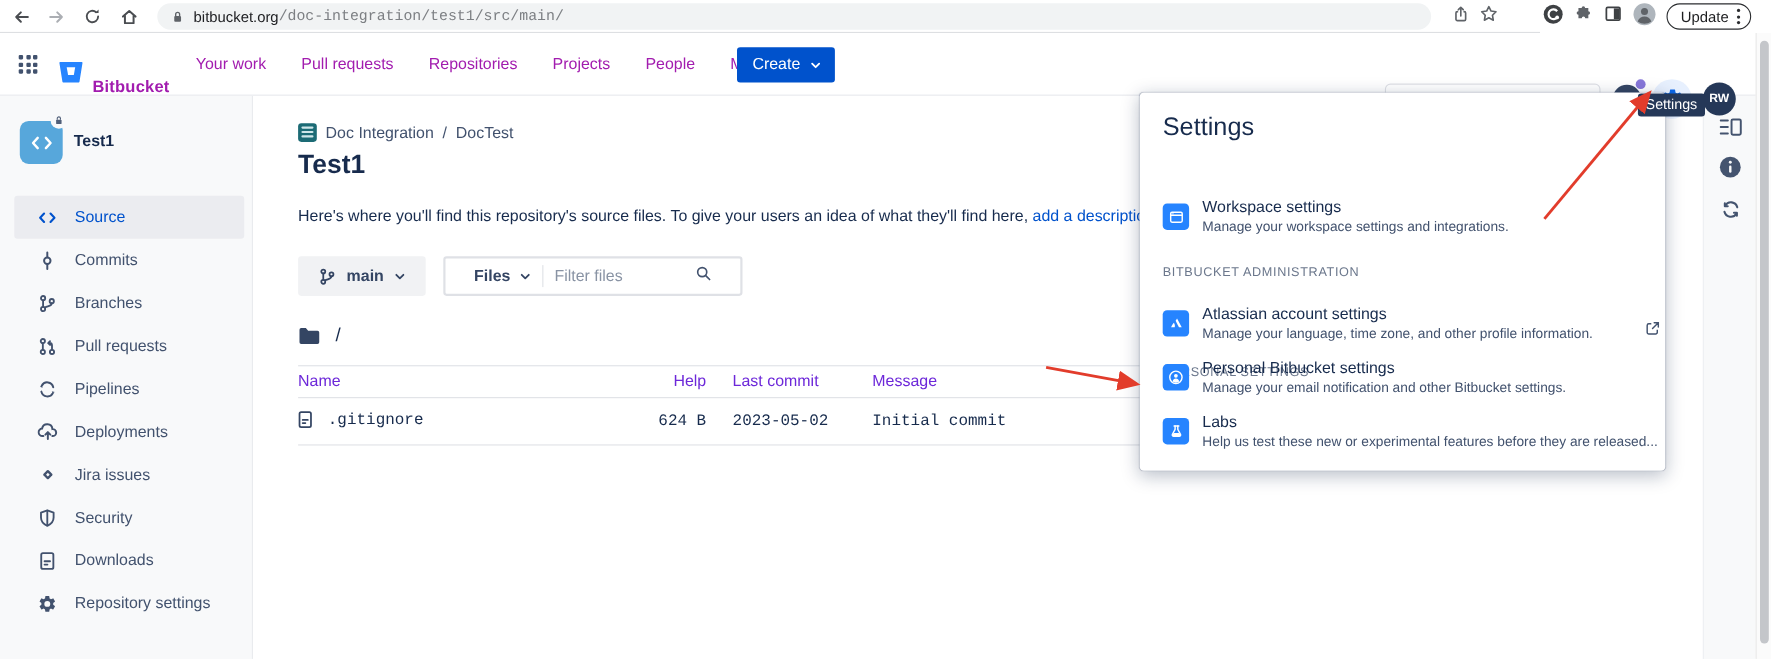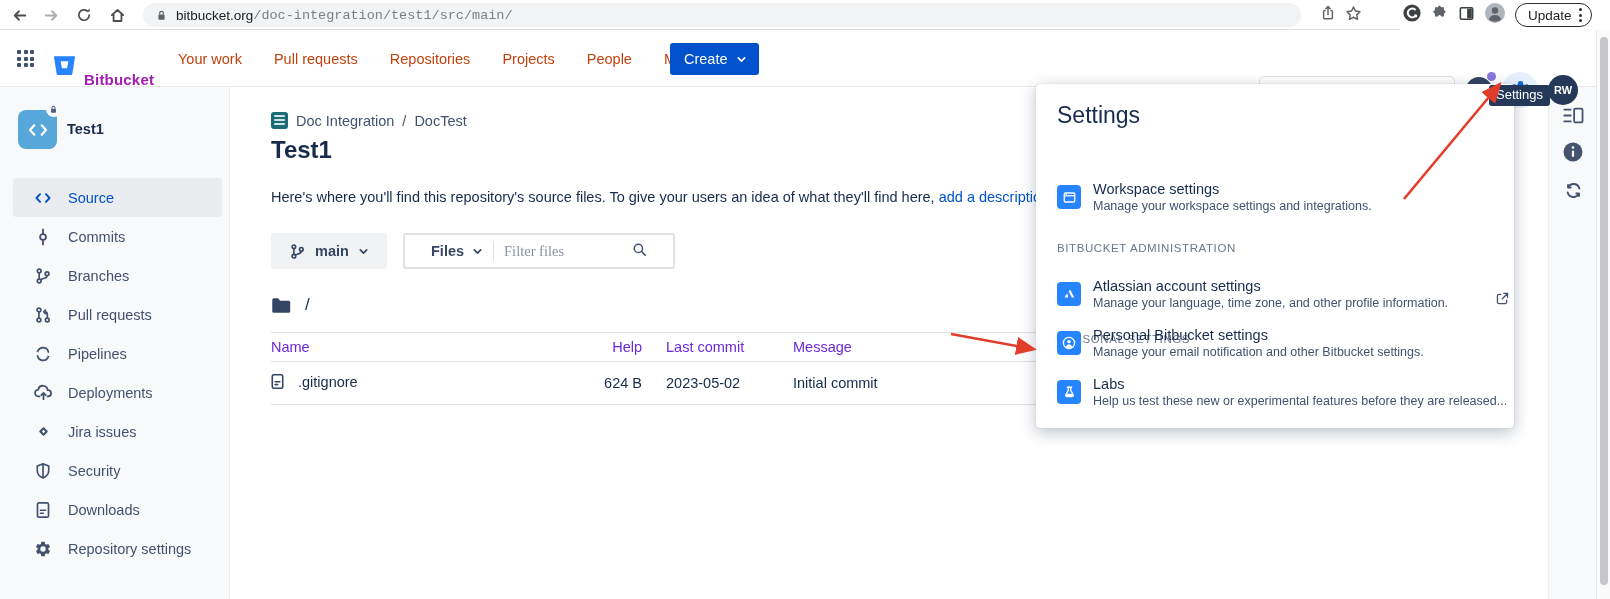--- a/index.html
+++ b/index.html
@@ -19,21 +19,21 @@
   .menudots { display:flex; flex-direction:column; gap:2.5px; }
   .menudots i { width:3px; height:3px; border-radius:50%; background:#2b2d30; }
 
   
   .appheader { position:absolute; top:30px; left:0; width:1610px; height:57px; background:#fff; border-bottom:1px solid #E7E9ED; z-index:10; }
   .gridicon { position:absolute; left:17px; top:20px; display:grid; grid-template-columns:repeat(3,4px); grid-gap:2.5px; cursor:pointer; }
   .gridicon i { width:4px; height:4px; border-radius:1px; background:#42526E; }
   .logo { position:absolute; left:52px; top:13px; display:flex; align-items:center; gap:7px; cursor:pointer; }
   .logo .word { font-size:15px; font-weight:700; color:#a21caf; letter-spacing:.2px;margin-top:28px; }
   .mainnav { position:absolute; left:178px; top:0; height:57px; display:flex; align-items:center; gap:32px; }
-  .navitem { font-size:14.5px; color:#c2410c; font-weight:500; cursor:pointer; display:flex; align-items:center; gap:5px; }
+  .navitem { font-size:14.5px; color:#a21caf; font-weight:500; cursor:pointer; display:flex; align-items:center; gap:5px; }
   .createbtn { position:absolute; left:670px; top:13px; height:32px; padding:0 12px 0 14px; background:#0052CC; color:#fff; border:none; border-radius:3px; font-size:14.5px; font-weight:500; display:flex; align-items:center; gap:8px; cursor:pointer; font-family:inherit; }
   .searchbox { position:absolute; left:1259px; top:46px; width:196px; height:29px; border:1.5px solid #DFE1E6; border-radius:5px; background:#fff; display:flex; align-items:center; padding:0 8px; gap:6px; color:#6B778C; }
   .searchbox input { border:none; outline:none; background:transparent; font-size:14px; color:#172B4D; width:140px; font-family:inherit; }
   .searchbox input::placeholder { color:#6B778C; }
   .helpbtn { position:absolute; left:1466px; top:47px; width:26px; height:26px; border-radius:50%; background:#344563; color:#fff; font-size:13px; font-weight:700; display:flex; align-items:center; justify-content:center; cursor:pointer; }
   .helpdot { position:absolute; left:1487px; top:42px; width:9px; height:9px; border-radius:50%; background:#8777D9; }
   .gearbtn { position:absolute; left:1502px; top:42px; width:36px; height:36px; border-radius:50%; background:#E7F0FE; display:flex; align-items:center; justify-content:center; color:#0C66E4; cursor:pointer; }
   .useravatar { position:absolute; left:1548px; top:45px; width:30px; height:30px; border-radius:50%; background:#253858; color:#fff; font-size:11px; font-weight:700; display:flex; align-items:center; justify-content:center; cursor:pointer; }
 
   
@@ -59,30 +59,30 @@
   .projavatar { width:17px; height:17px; border-radius:3px; background:#1C6B75; position:relative; overflow:hidden; }
   .projavatar i { position:absolute; left:3px; right:3px; height:2px; background:#cfe7ea; border-radius:1px; }
   .pagetitle { position:absolute; left:271px; top:136px; font-size:24px; font-weight:600; color:#172B4D; z-index:2; }
   .repodesc { position:absolute; left:271px; top:189px; font-size:14.5px; color:#172B4D; white-space:nowrap; z-index:2; }
   .repodesc a { color:#0052CC; text-decoration:none; cursor:pointer; }
 
   .branchbtn { position:absolute; left:271px; top:233px; width:116px; height:36px; background:#F1F2F4; border:none; border-radius:3px; display:flex; align-items:center; justify-content:center; gap:9px; font-size:14.5px; font-weight:600; color:#344563; cursor:pointer; z-index:2; font-family:inherit; }
   .filterbox { position:absolute; left:403px; top:233px; width:272px; height:36px; background:#fff; border:2px solid #DFE1E6; border-radius:3px; display:flex; align-items:center; padding:0 26px; z-index:2; }
   .filesdrop { display:flex; align-items:center; gap:8px; font-size:14.5px; font-weight:600; color:#344563; cursor:pointer; }
   .filterbox .vsep { width:1px; height:20px; background:#DFE1E6; margin:0 10px; }
-  .filterbox input { border:none; outline:none; flex:1; font-size:14.5px; color:#172B4D; font-family:Liberation Serif, serif; min-width:0; }
+  .filterbox input { border:none; outline:none; flex:1; font-size:14.5px; color:#172B4D; font-family:Liberation Sans, sans-serif; min-width:0; }
   .filterbox input::placeholder { color:#8993A4; }
   .filterbox .mag { color:#42526E; }
 
   .pathrow { position:absolute; left:271px; top:295px; display:flex; align-items:center; gap:13px; z-index:2; }
   .pathrow .slash { font-size:17px; color:#172B4D; }
 
   .tbl-line { position:absolute; left:271px; width:969px; height:1px; background:#DFE1E6; z-index:2; }
   .th { position:absolute; font-size:14.5px; font-weight:400; color:#6d28d9; z-index:2; }
-  .td { position:absolute; font-size:14.5px; color:#172B4D; z-index:2; }
+  .td { position:absolute; font-size:14.5px; color:#172B4D; z-index:2;font-family:Liberation Mono, monospace; }
   .r-align { text-align:right; }
   .filecell { display:flex; align-items:center; gap:12px; color:#344563; cursor:pointer; }
   .filecell span { color:#172B4D; }
 
   
   .panel { position:absolute; left:1036px; top:84px; width:478px; height:344px; background:#fff; border-radius:4px; box-shadow:0 4px 16px rgba(9,30,66,.28), 0 0 1px rgba(9,30,66,.3); z-index:60; }
   .panel h2 { position:absolute; left:21px; top:18px; font-size:23px; font-weight:500; color:#172B4D; }
   .sechead { position:absolute; left:21px; font-size:11.5px; font-weight:400; letter-spacing:.6px; color:#6B778C; }
   .mitem { position:absolute; left:12px; right:12px; height:48px; border-radius:3px; cursor:pointer; }
   .mitem .mi-icon { position:absolute; left:9px; top:5px; width:24px; height:24px; border-radius:4px; background:#2684FF; display:flex; align-items:center; justify-content:center; }

